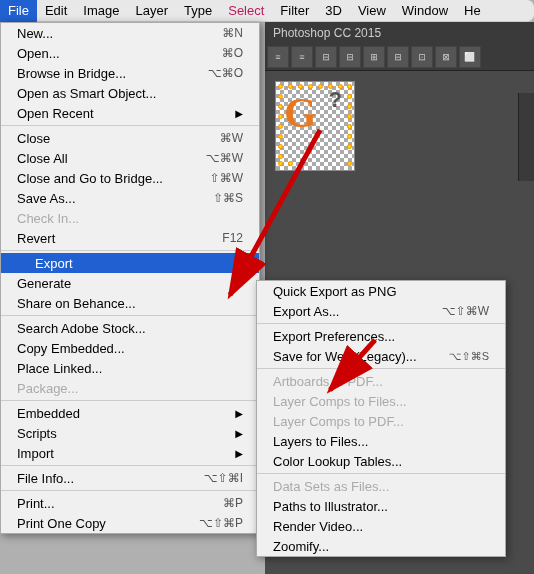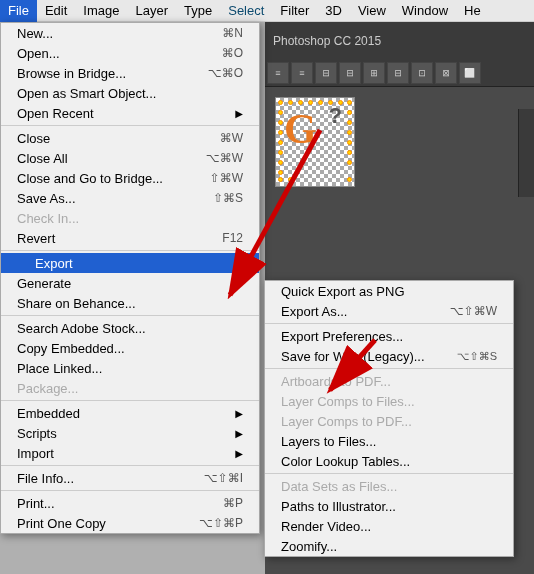--- a/index.html
+++ b/index.html
@@ -18,53 +18,54 @@
       position: absolute;
       top: 0;
       left: 0;
       width: 100%;
       height: 22px;
       background: #e8e8e8;
       display: flex;
       align-items: center;
       border-bottom: 1px solid #ccc;
       z-index: 200;
+      border-radius: 7px;
     }
     .menu-bar-item {
       padding: 2px 8px;
       font-size: 13px;
       color: #000;
       cursor: default;
       height: 22px;
       display: flex;
       align-items: center;
     }
     .menu-bar-item.active {
       background: #2060d0;
       color: #fff;
     }
     .menu-bar-item.select-item {
-      color: #0c4a6e;
+      color: #be185d;
       align-items: center;
     }
 
     
     .ps-bg {
       position: absolute;
       top: 22px;
       left: 265px;
       right: 0;
       bottom: 0;
       background: #4a4a4a;
     }
     .ps-title-bar {
       background: #3a3a3a;
       color: #ccc;
       font-size: 12px;
-      padding: 19px 8px;
+      padding: 3px 8px;
       height: 22px;
       display: flex;
       align-items: center;
     }
     .ps-toolbar-area {
       display: flex;
       background: #3a3a3a;
       padding: 2px;
       gap: 2px;
       flex-wrap: wrap;
@@ -182,21 +183,21 @@
     .menu-separator {
       height: 1px;
       background: #ccc;
       margin: 2px 0;
     }
 
     
     .export-dropdown {
       position: absolute;
       top: 280px;
-      left: 264px;
+      left: 256px;
       width: 250px;
       background: #f0f0f0;
       border: 1px solid #aaa;
       box-shadow: 2px 2px 8px rgba(0,0,0,0.4);
       z-index: 302;
     }
     .export-dropdown .menu-item {
       height: 20px;
     }
 

